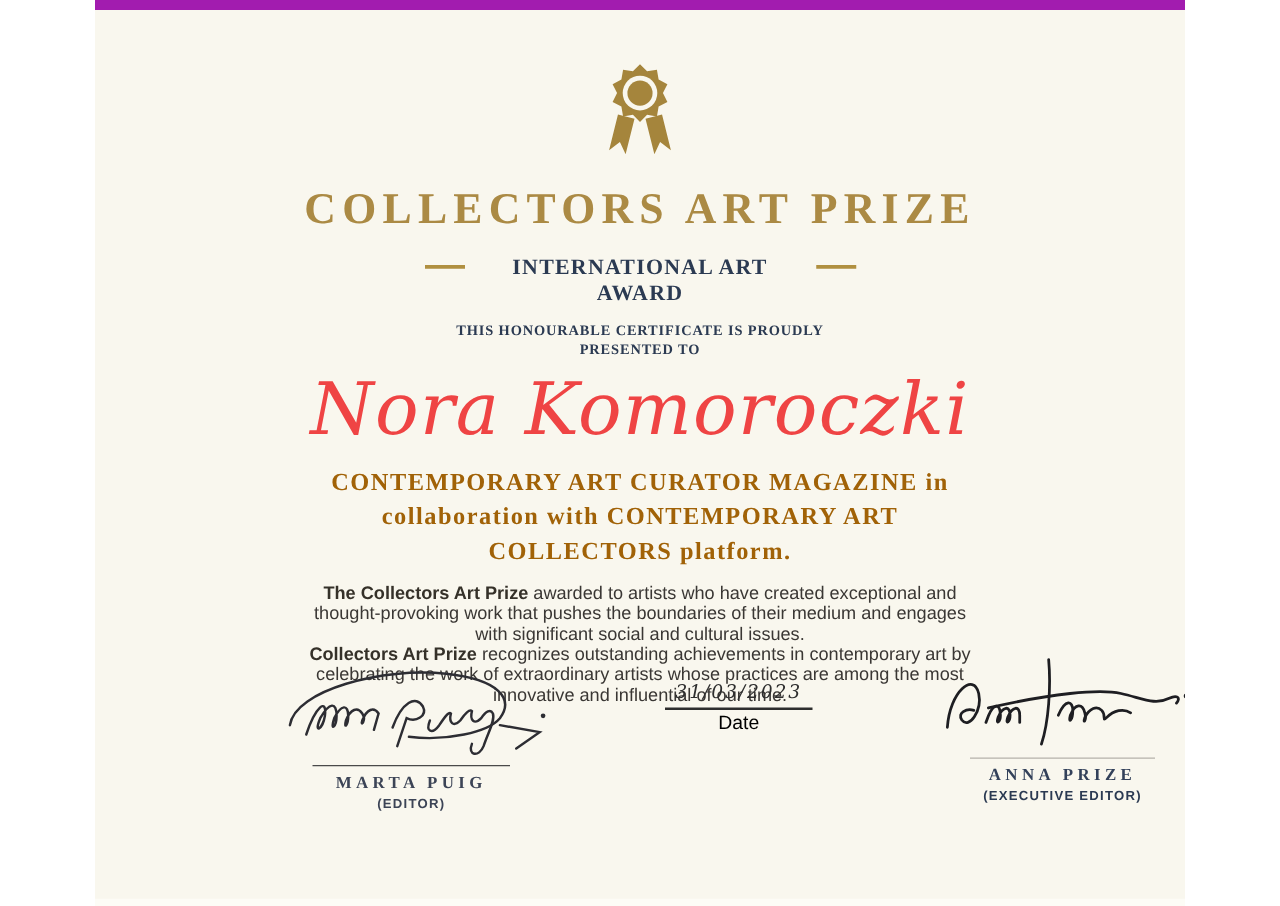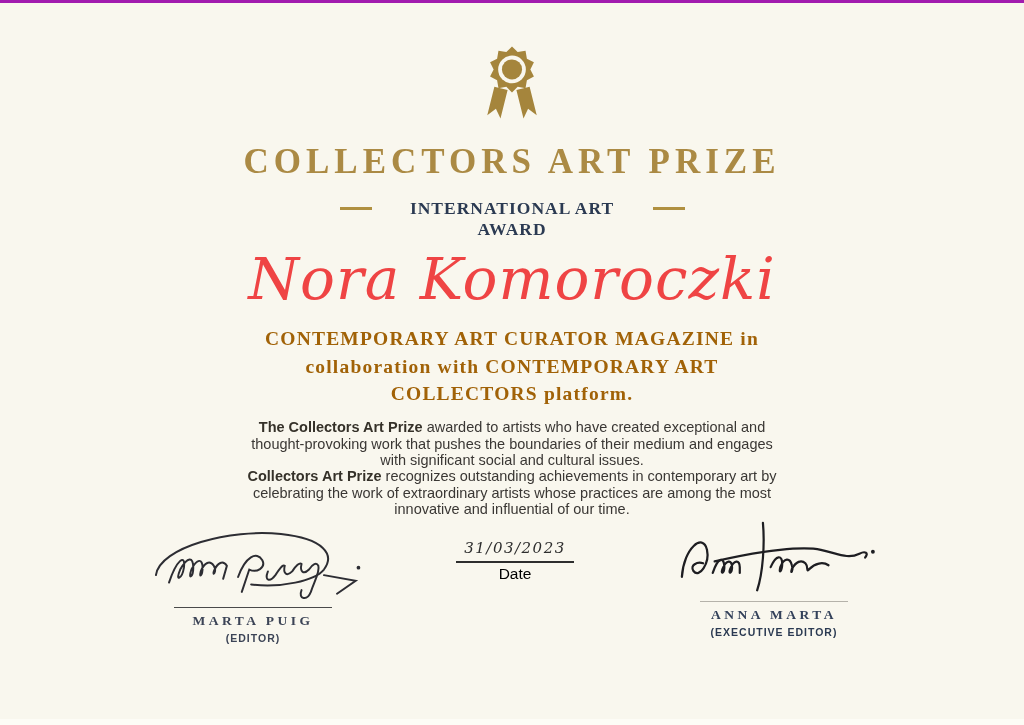--- a/index.html
+++ b/index.html
@@ -1,20 +1,20 @@
 <!DOCTYPE html>
 <html><head>
 <meta charset="utf-8">
 <style>
   * { margin:0; padding:0; box-sizing:border-box; }
   html,body { background:#ffffff; font-family:"Liberation Serif", serif; }
   .page {
-    position:relative; width:1024px; height:725px; margin:0 auto;
+    position:relative; width:872px; height:725px; margin:0 auto;
     background:#f9f7ee;
-    border-top:3px solid #a21caf; border-bottom:6px solid #fdfcf6;
+    border-top:8px solid #a21caf; border-bottom:6px solid #fdfcf6;
     overflow:hidden;
   }
   .center-col { width:100%; text-align:center; }
 
   .medal-wrap { margin-top:35px; display:flex; justify-content:center; }
 
   .cert-title {
     margin-top:18px;
     font-family:"Liberation Serif", serif;
     font-weight:700; font-size:35px; letter-spacing:5px;
@@ -119,20 +119,21 @@
 
   <div class="center-col">
     <div class="cert-title">COLLECTORS ART PRIZE</div>
 
     <div class="subtitle-row">
       <div class="subtitle-dash"></div>
       <div class="subtitle">INTERNATIONAL ART AWARD</div>
       <div class="subtitle-dash"></div>
     </div>
 
+    <div class="presented">THIS HONOURABLE CERTIFICATE IS PROUDLY PRESENTED TO</div>
 
     <div class="recipient">Nora Komoroczki</div>
 
     <div class="organization">CONTEMPORARY ART CURATOR MAGAZINE in collaboration with CONTEMPORARY ART COLLECTORS platform.</div>
 
     <div class="body-text">
       <p><b>The Collectors Art Prize</b><span> awarded to artists who have created exceptional and thought-provoking work that pushes the boundaries of their medium and engages with significant social and cultural issues.</span></p>
       <p><b>Collectors Art Prize</b><span> recognizes outstanding achievements in contemporary art by celebrating the work of extraordinary artists whose practices are among the most innovative and influential of our time.</span></p>
     </div>
   </div>
@@ -164,17 +165,17 @@
       <g fill="none" stroke="#1e1e22" stroke-width="2.3" stroke-linecap="round">
         <path d="M14,62 C16,32 36,16 40,34 C43,48 32,64 26,56 C22,50 30,46 36,48"></path>
         <path d="M46,58 C52,40 58,42 58,52 C58,58 54,60 56,54 C60,44 66,44 66,52 C66,58 62,60 64,54 C68,44 74,44 74,52 L74,58"></path>
         <path d="M98,6 C100,28 98,58 92,76"></path>
         <path d="M48,46 C100,34 140,30 158,34 C176,38 186,44 198,38 C204,35 208,37 204,42"></path>
         <path d="M106,52 C112,38 118,40 118,48 C118,56 114,60 116,52 C120,42 126,42 128,50 C130,56 126,60 128,54 C132,46 138,44 142,48 C146,52 142,58 146,54 C152,48 160,46 166,50"></path>
       </g>
       <circle cx="212" cy="36" r="2" fill="#1e1e22"></circle>
     </svg>
     <div class="sig-line-gray"></div>
-    <div class="sig-name">ANNA MARTA</div>
+    <div class="sig-name">ANNA PRIZE</div>
     <div class="sig-role right-role">(EXECUTIVE EDITOR)</div>
   </div>
 
 </div>
 
 </body></html>

